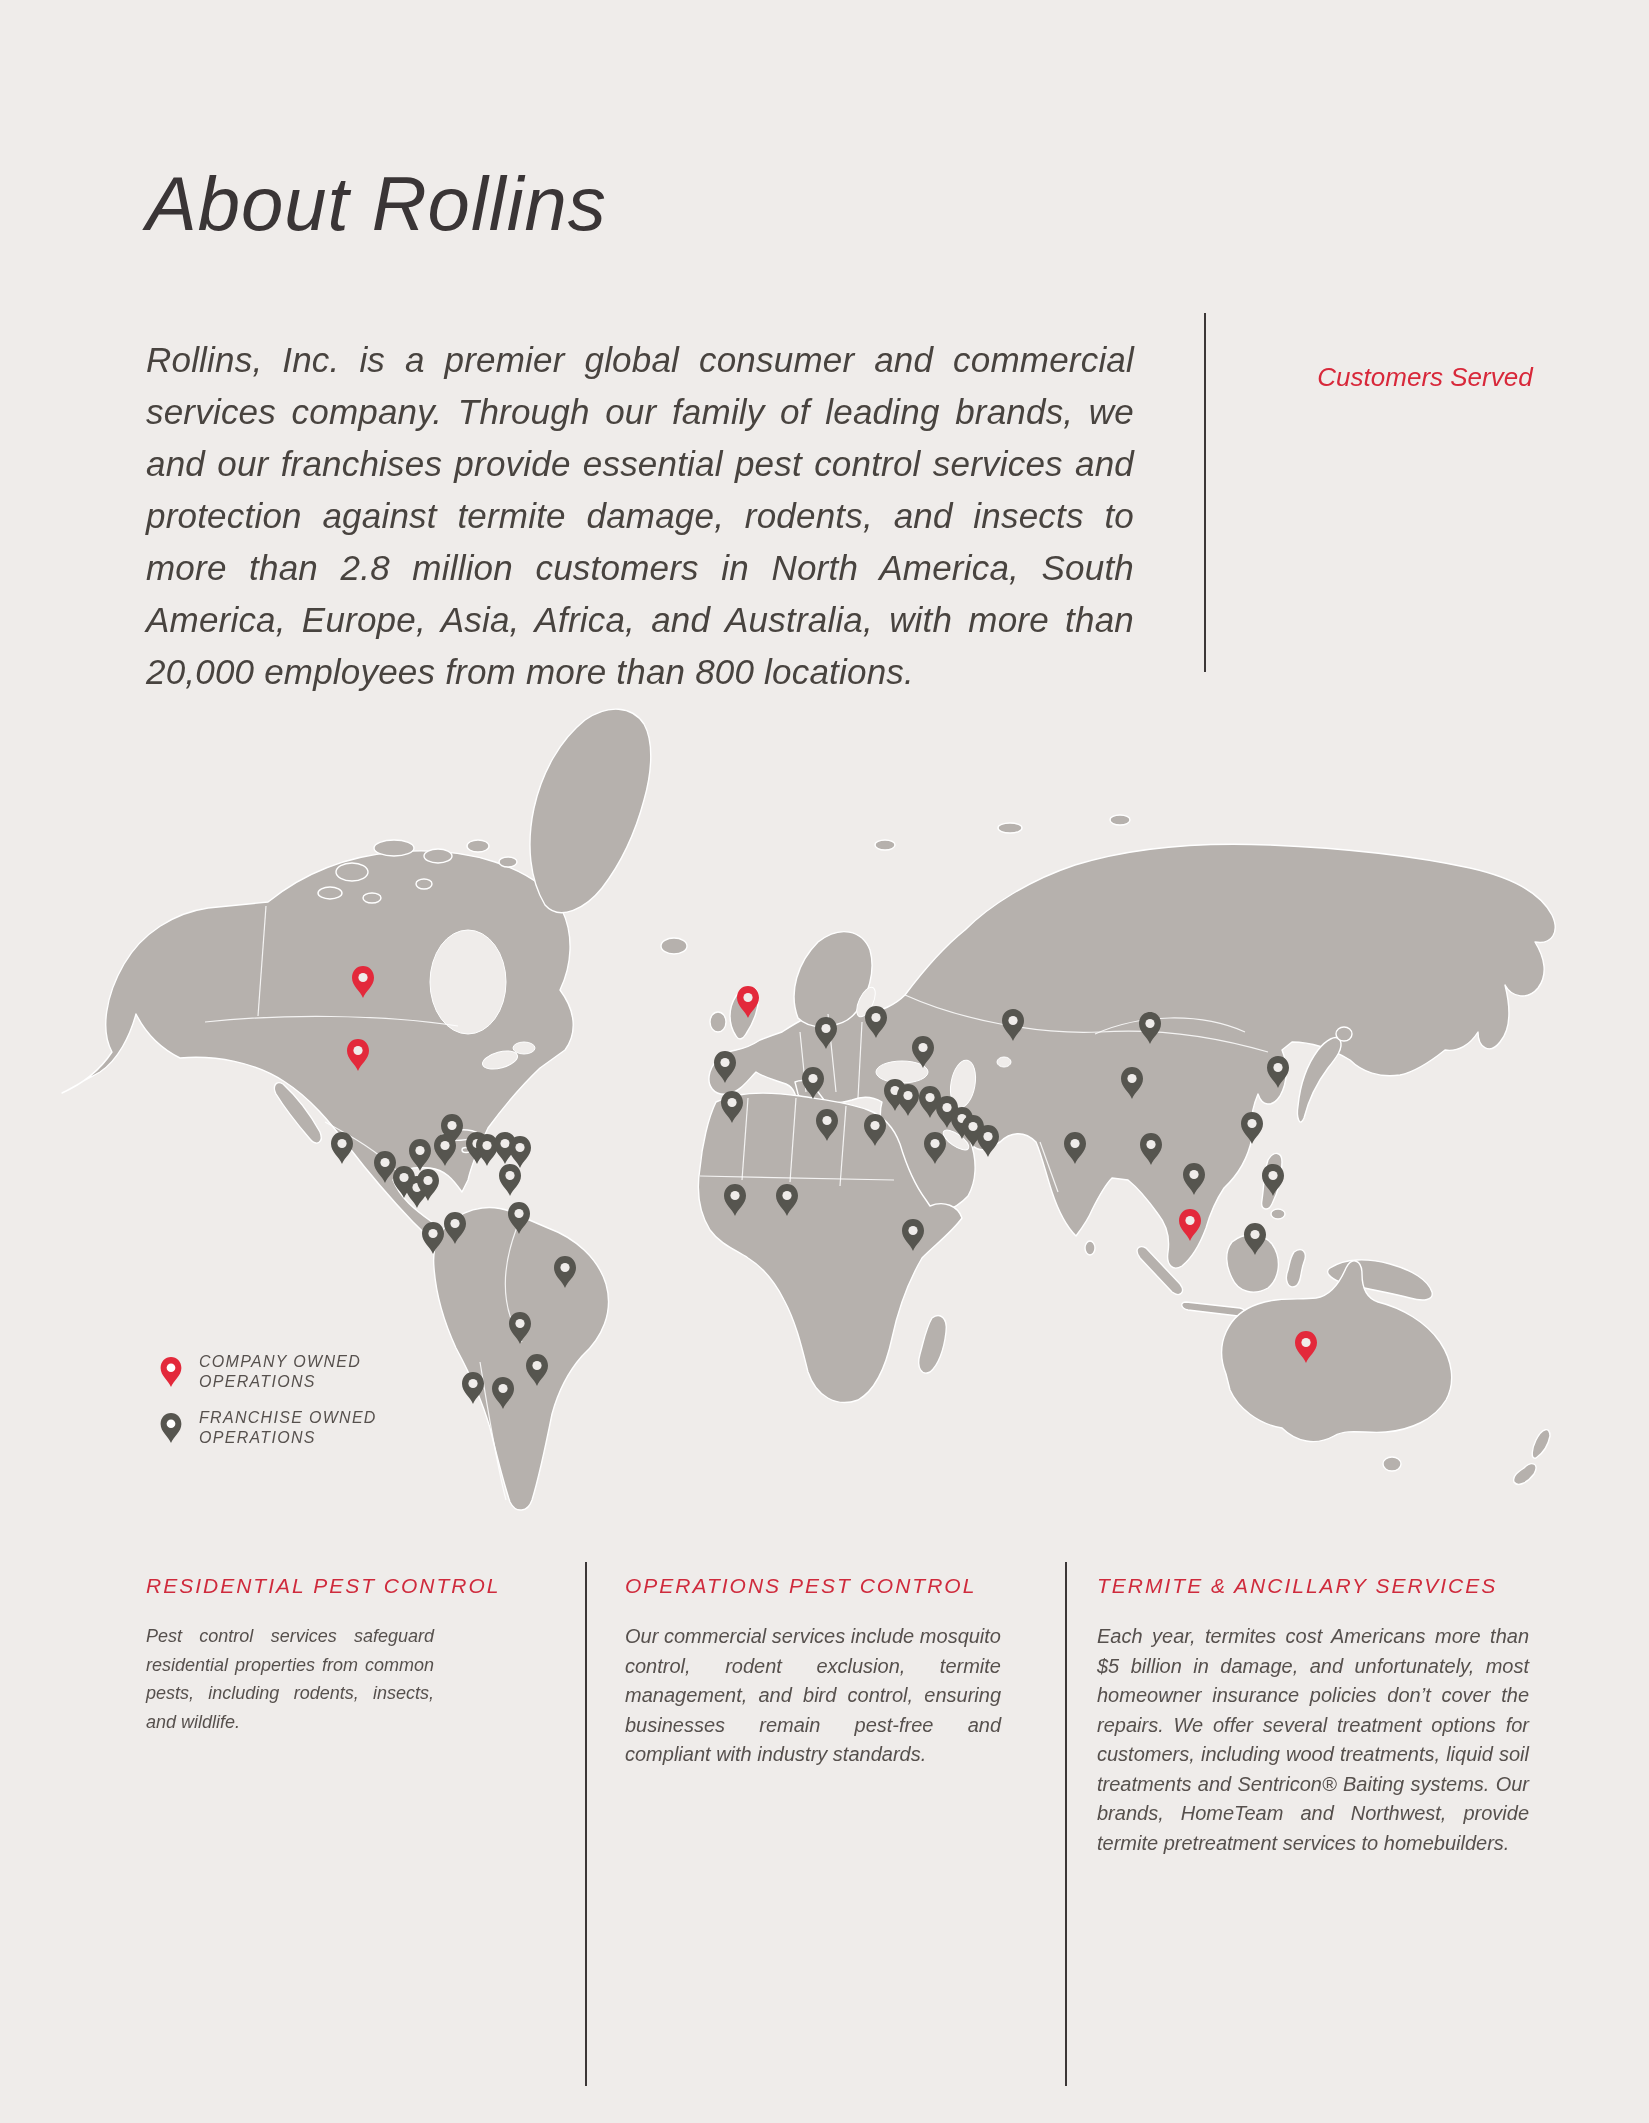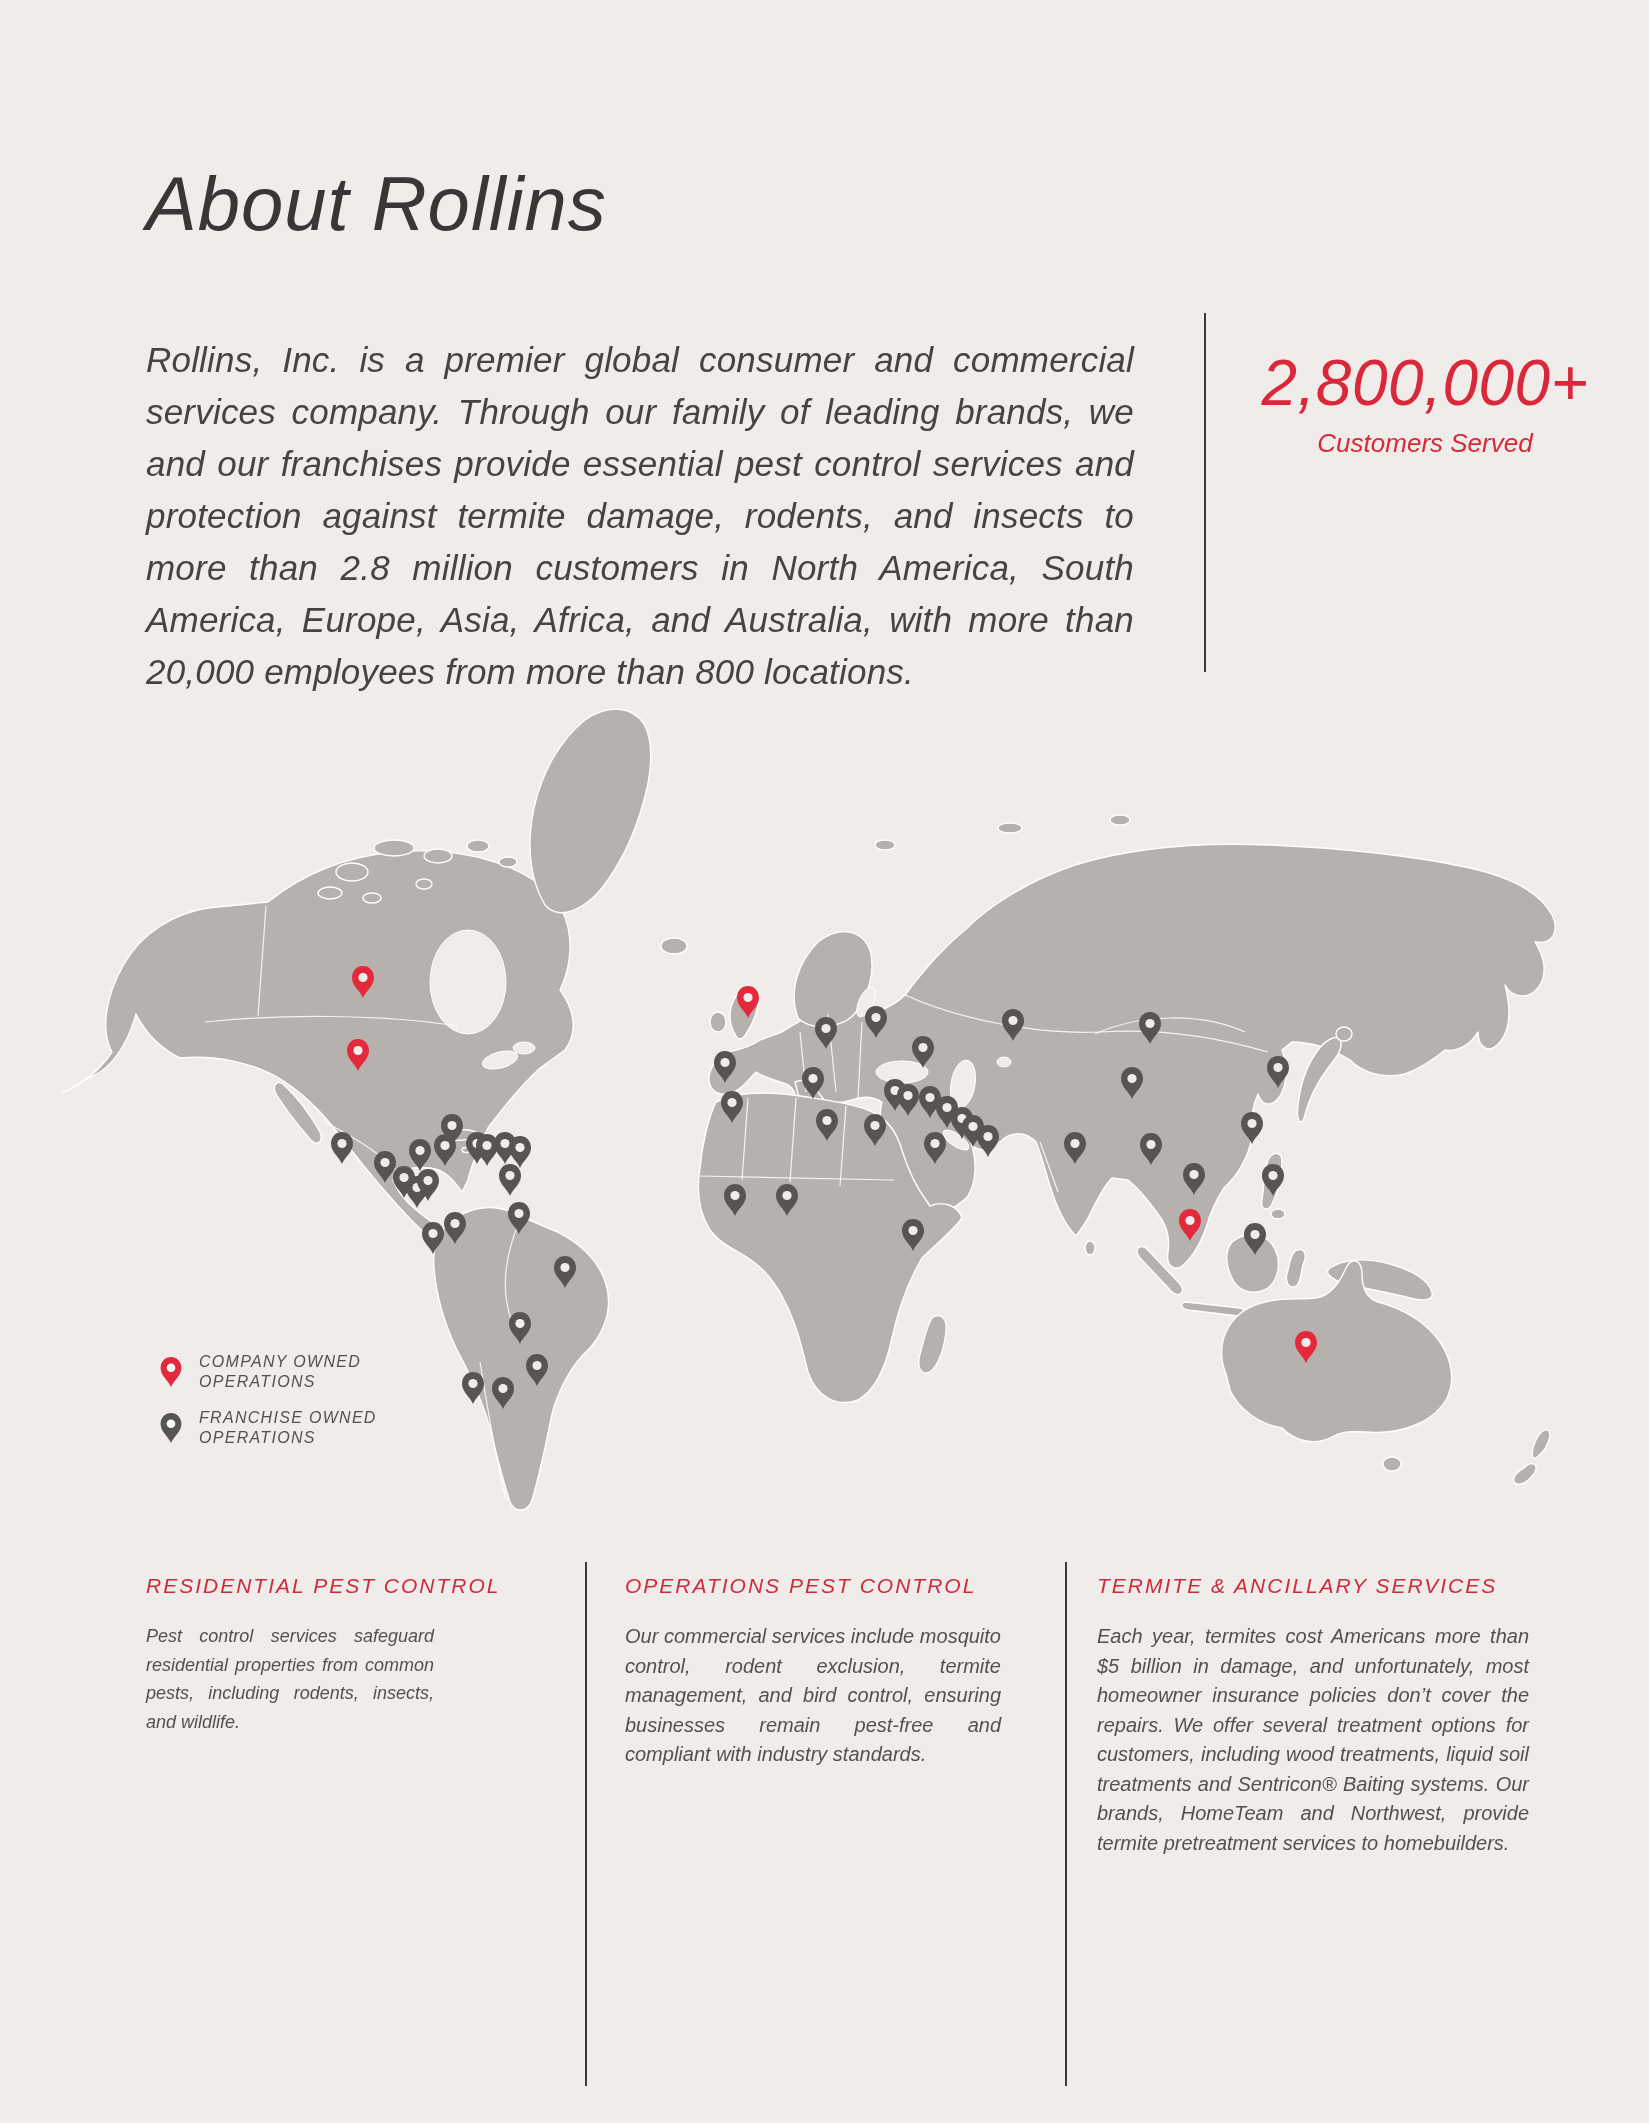--- a/index.html
+++ b/index.html
@@ -378,21 +378,20 @@
       </g>
   </svg>
 
   <div class="page-title">About Rollins</div>
 
   <p class="intro-text">Rollins, Inc. is a premier global consumer and commercial services company. Through our family of leading brands, we and our franchises provide essential pest control services and protection against termite damage, rodents, and insects to more than 2.8 million customers in North America, South America, Europe, Asia, Africa, and Australia, with more than 20,000 employees from more than 800 locations.</p>
 
   <div class="stat-rule"></div>
   <div class="stats">
     <div class="stat-block">
-      <div class="stat-value">2,800,000+</div>
       <div class="stat-label">Customers Served</div>
     </div>
   </div>
 
   <div class="legend">
     <div class="legend-row">
       <svg width="26" height="34" viewBox="-13 -34 26 36">
         <path d="M0,0 C-2.6,-7 -11,-11.8 -11,-20.2 C-11,-27.3 -6.1,-32 0,-32 C6.1,-32 11,-27.3 11,-20.2 C11,-11.8 2.6,-7 0,0 Z" fill="#e3293b"></path>
         <circle cy="-20.5" r="4.6" fill="#ffffff"></circle>
       </svg>

